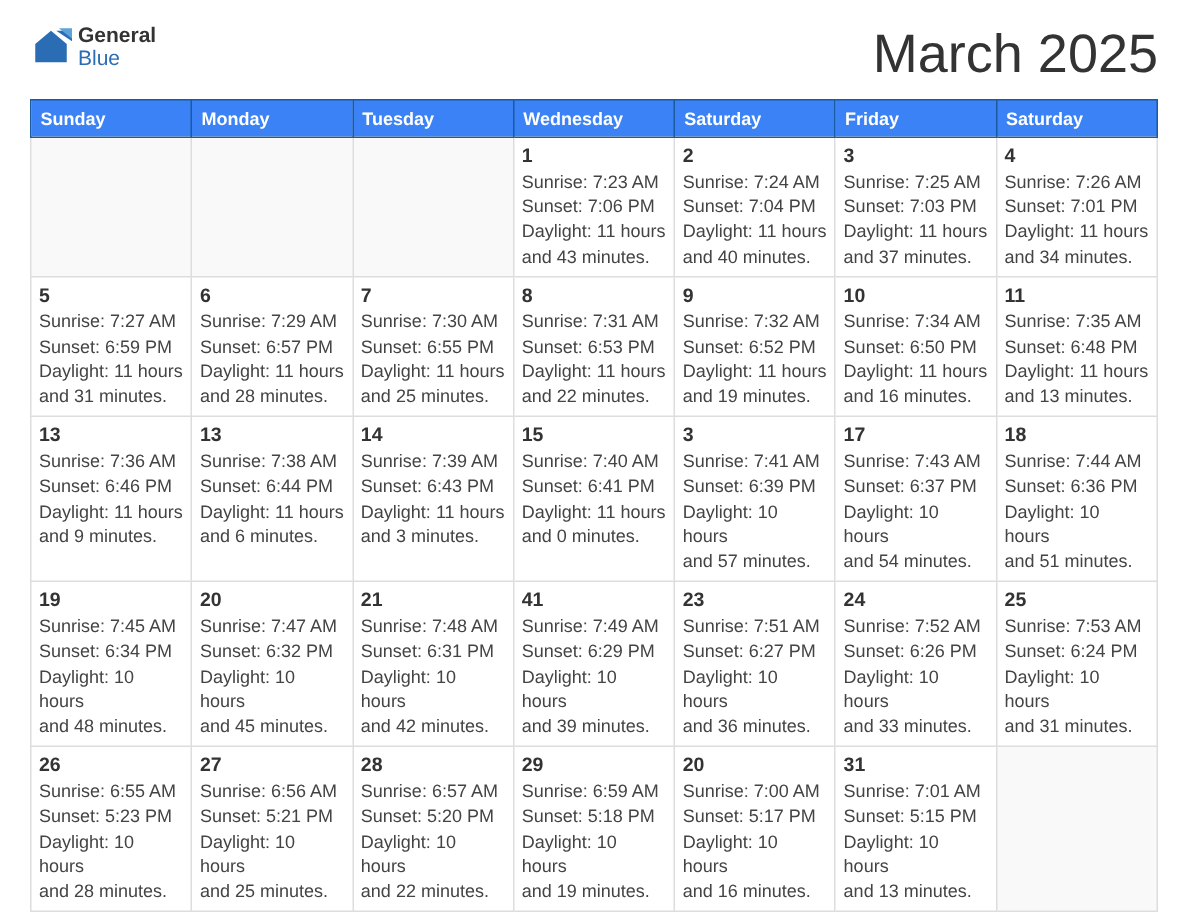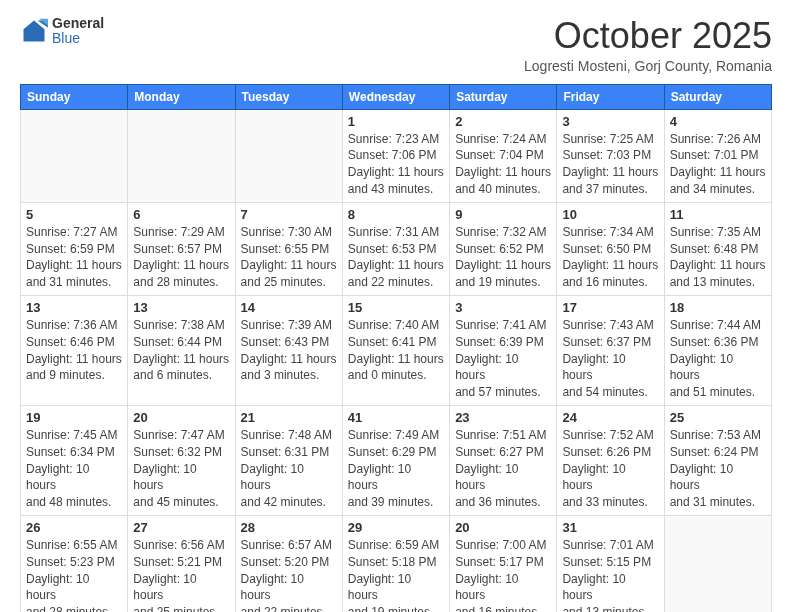--- a/index.html
+++ b/index.html
@@ -111,22 +111,21 @@
         <polygon points="16,4 28,14 28,28 4,28 4,14" fill="#2a6db5"></polygon>
         <polygon points="20,4 32,12 32,4" fill="#2a6db5"></polygon>
         <polygon points="22,2 32,10 32,2" fill="#5ba3d9"></polygon>
       </svg>
       <div class="logo-text">
         <span class="logo-general">General</span>
         <span class="logo-blue">Blue</span>
       </div>
     </div>
     <div class="title-block">
-      <div class="month-title">October 2025</div>
-      <div class="location">Logresti Mosteni, Gorj County, Romania</div>
+      <div class="month-title">March 2025</div>
     </div>
   </div>
 
   <table class="calendar">
     <thead>
       <tr>
         <th>Sunday</th>
         <th>Monday</th>
         <th>Tuesday</th>
         <th>Wednesday</th>

